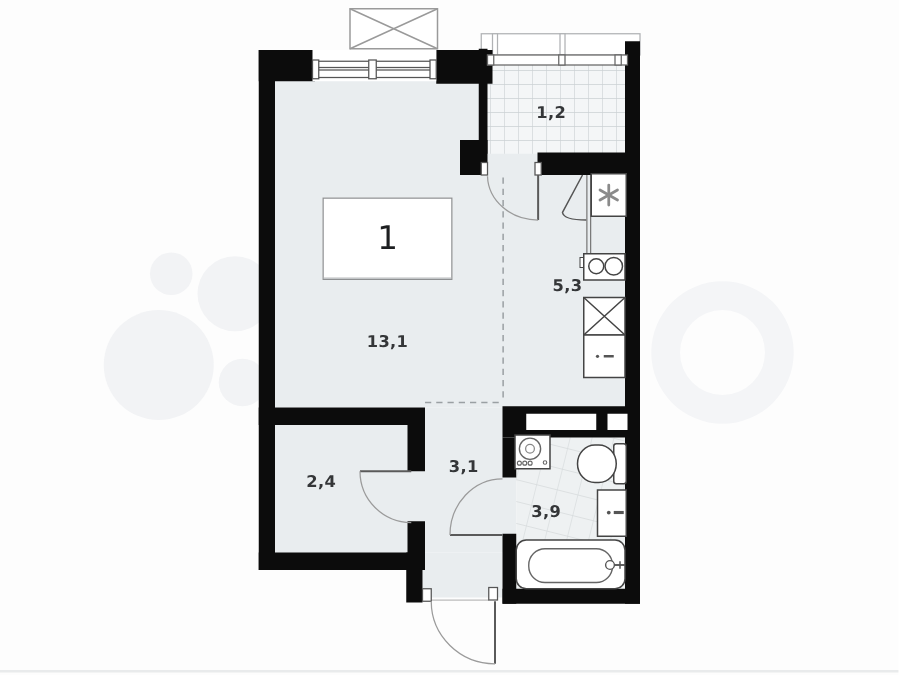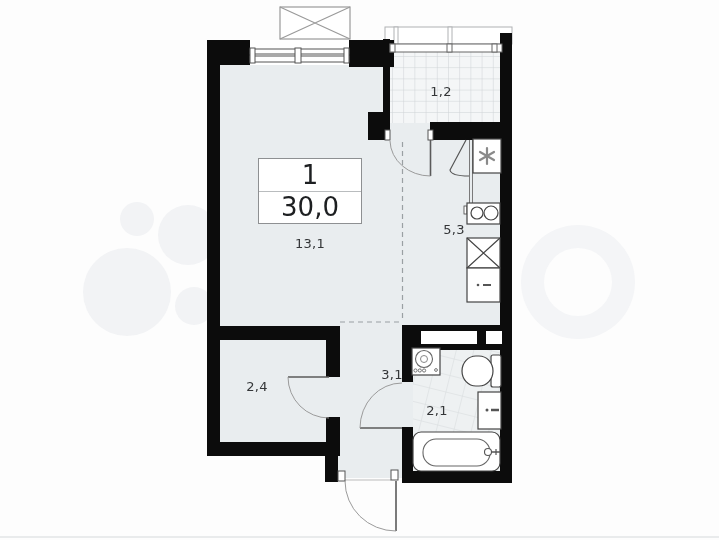--- a/index.html
+++ b/index.html
@@ -3,21 +3,21 @@
 <meta charset="utf-8">
 <style>
   html,body{margin:0;padding:0;background:#fff;}
   .stage{
     position:relative;width:719px;height:540px;background:#fdfdfd;
     overflow:hidden;font-family:"DejaVu Sans",sans-serif;
   }
   .stage svg{position:absolute;left:0;top:0;}
   .room-label{
     position:absolute;transform:translate(-50%,-50%);
-    font-size:13px;color:#343638;letter-spacing:.3px;white-space:nowrap;
+    font-size:13px;color:#343638;letter-spacing:.3px;white-space:nowrap;font-weight:bold;
   }
   .unit-box{
     position:absolute;left:258px;top:158px;width:104px;height:66px;
     background:#fff;border:1.5px solid #8e9092;box-sizing:border-box;
     display:flex;flex-direction:column;
   }
   .unit-box .row{
     flex:1;display:flex;align-items:center;justify-content:center;
     font-size:26px;color:#1d1f21;line-height:1;
   }
@@ -196,24 +196,23 @@
     </g>
 
     <g stroke="#9aa0a3" stroke-width="1.2" stroke-dasharray="5 4">
       <path d="M402.5 142V322" fill="none"></path>
       <path d="M340 322H402.5" fill="none"></path>
     </g>
   </svg>
 
   <div class="unit-box">
     <div class="row top">1</div>
-    <div class="row">30,0</div>
   </div>
 
   <div class="room-label" style="left:441px;top:91px">1,2</div>
   <div class="room-label" style="left:454px;top:229px">5,3</div>
-  <div class="room-label" style="left:310px;top:243px">13,1</div>
+  <div class="room-label" style="left:310px;top:274px">13,1</div>
   <div class="room-label" style="left:257px;top:386px">2,4</div>
-  <div class="room-label" style="left:392px;top:374px">3,1</div>
-  <div class="room-label" style="left:437px;top:410px">2,1</div>
+  <div class="room-label" style="left:371px;top:374px">3,1</div>
+  <div class="room-label" style="left:437px;top:410px">3,9</div>
 
   <div class="bottom-edge"></div>
 </div>
 
 </body></html>

